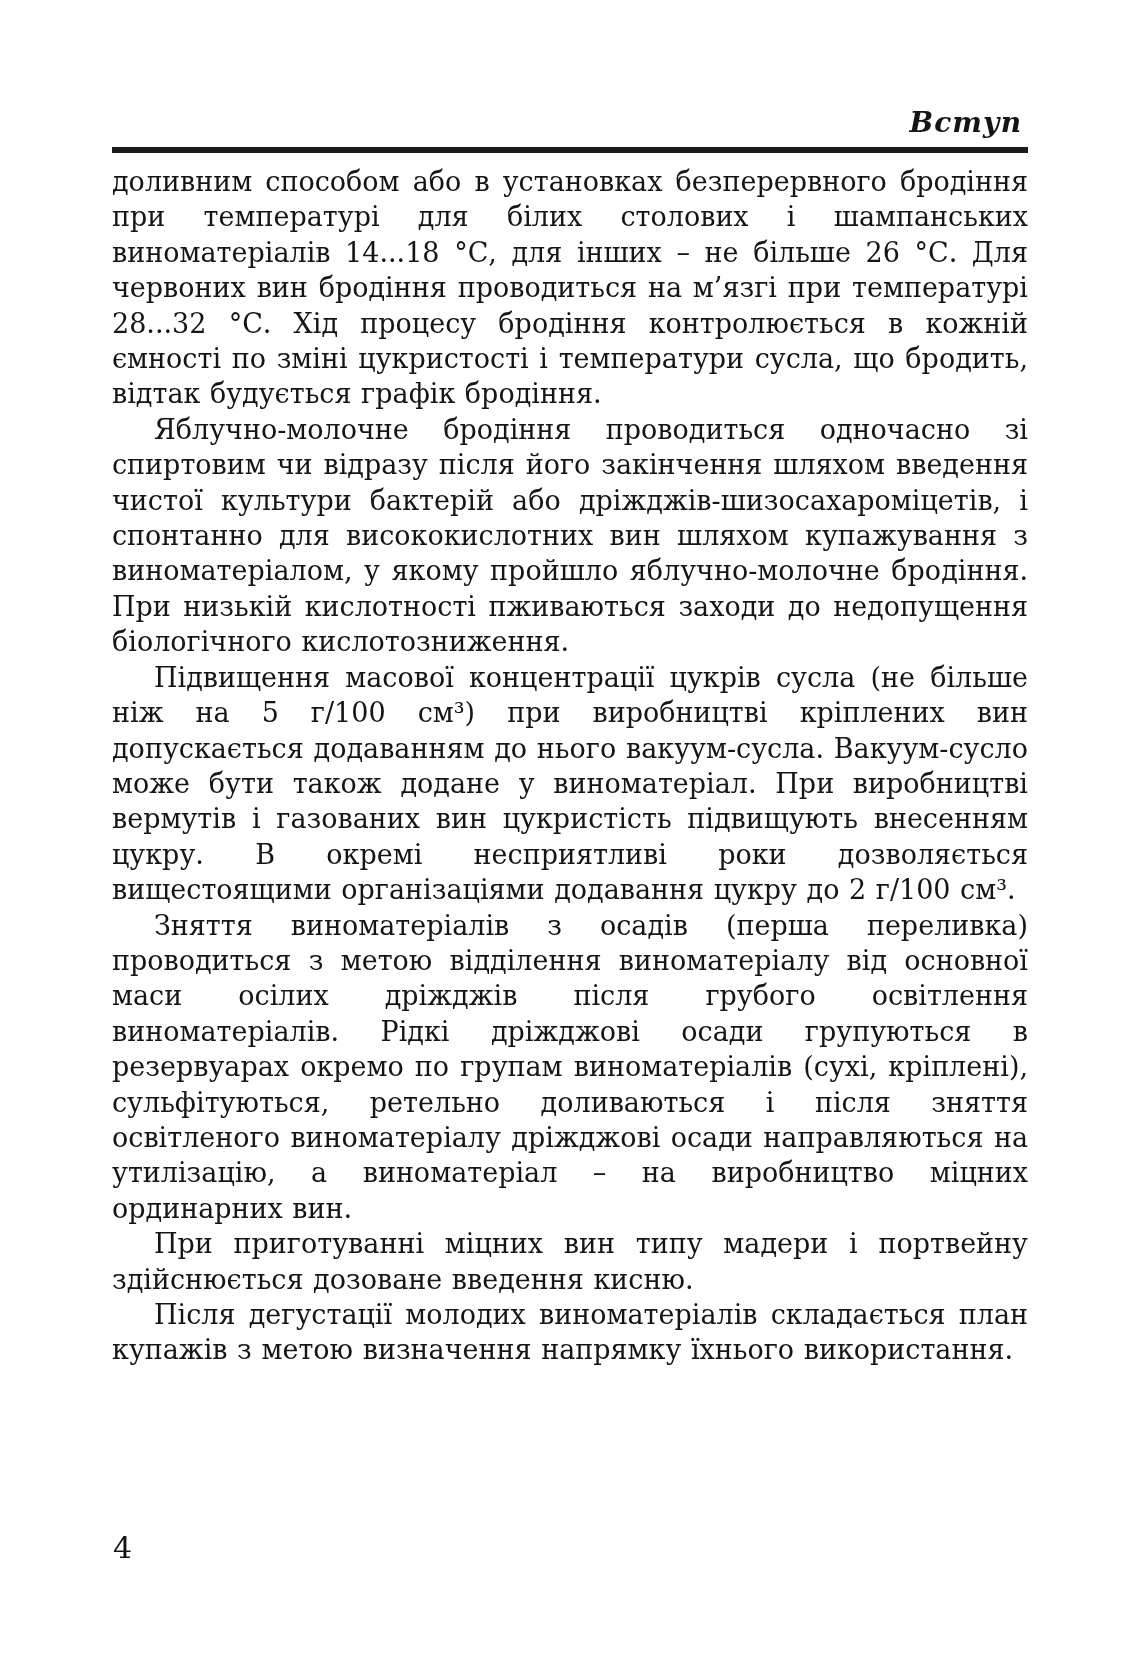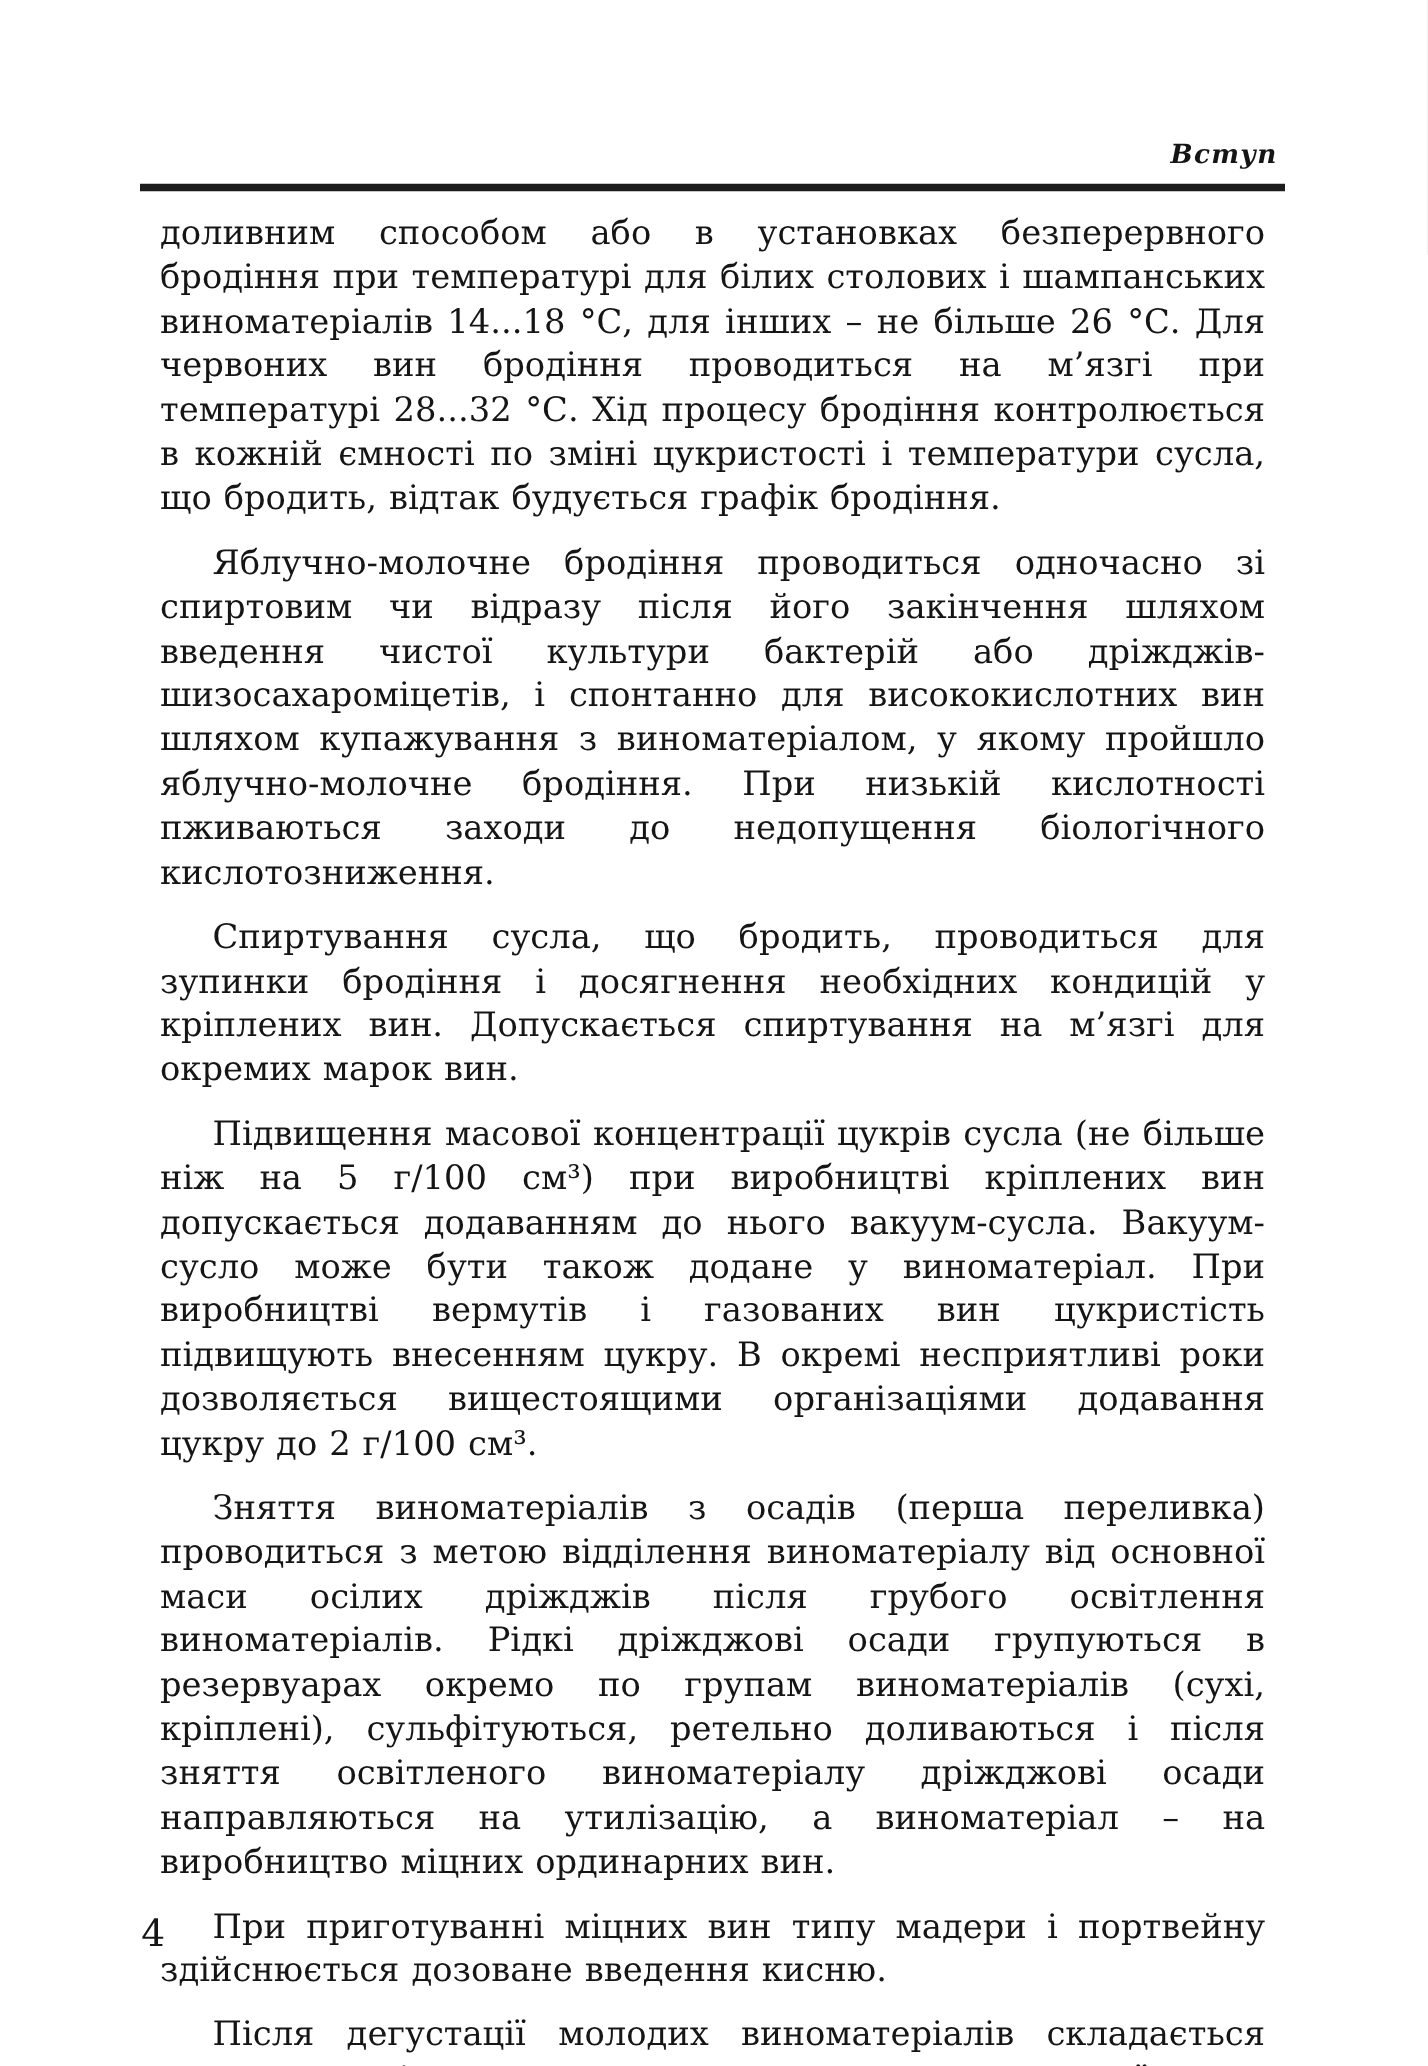--- a/index.html
+++ b/index.html
@@ -18,41 +18,41 @@
     margin: 0 auto;
   }
   .content {
     position: absolute;
     left: 112px;
     right: 114px;
     top: 106px;
   }
   .running-head {
     text-align: right;
-    font-size: 21px;
+    font-size: 28px;
     font-weight: bold;
     font-style: italic;
     letter-spacing: 1px;
     padding-right: 6px;
     line-height: 34px;
   }
   .head-rule {
     height: 6px;
     background: #1c1c1c;
     margin-top: 7px;
   }
   .body-text {
     margin-top: 11px;
     font-size: 27px;
     line-height: 35.4px;
     text-align: justify;
     word-spacing: 1px;
   }
   p.para {
-    margin: 16px;
+    margin: 0;
     padding: 0;
     text-indent: 42px;
   }
   p.para.no-indent {
     text-indent: 0;
   }
   .page-number {
     position: absolute;
     left: 113px;
     top: 1531px;
@@ -66,21 +66,20 @@
 <div class="page">
   <div class="content">
 
     <div class="running-head">Вступ</div>
 
     <div class="head-rule"></div>
 
     <div class="body-text">
       <p class="para no-indent">доливним способом або в установках безперервного бродіння при температурі для білих столових і шампанських виноматеріалів 14...18 °С, для інших – не більше 26 °С. Для червоних вин бродіння проводиться на м’язгі при температурі 28...32 °С. Хід процесу бродіння контролюється в кожній ємності по зміні цукристості і температури сусла, що бродить, відтак будується графік бродіння.</p>
       <p class="para">Яблучно-молочне бродіння проводиться одночасно зі спиртовим чи відразу після його закінчення шляхом введення чистої культури бактерій або дріжджів-шизосахароміцетів, і спонтанно для висококислотних вин шляхом купажування з виноматеріалом, у якому пройшло яблучно-молочне бродіння. При низькій кислотності пживаються заходи до недопущення біологічного кислотозниження.</p>
-      <p class="para">Спиртування сусла, що бродить, проводиться для зупинки бродіння і досягнення необхідних кондицій у кріплених вин. Допускається спиртування на м’язгі для окремих марок вин.</p>
       <p class="para">Підвищення масової концентрації цукрів сусла (не більше ніж на 5 г/100 см³) при виробництві кріплених вин допускається додаванням до нього вакуум-сусла. Вакуум-сусло може бути також додане у виноматеріал. При виробництві вермутів і газованих вин цукристість підвищують внесенням цукру. В окремі несприятливі роки дозволяється вищестоящими організаціями додавання цукру до 2 г/100 см³.</p>
       <p class="para">Зняття виноматеріалів з осадів (перша переливка) проводиться з метою відділення виноматеріалу від основної маси осілих дріжджів після грубого освітлення виноматеріалів. Рідкі дріжджові осади групуються в резервуарах окремо по групам виноматеріалів (сухі, кріплені), сульфітуються, ретельно доливаються і після зняття освітленого виноматеріалу дріжджові осади направляються на утилізацію, а виноматеріал – на виробництво міцних ординарних вин.</p>
       <p class="para">При приготуванні міцних вин типу мадери і портвейну здійснюється дозоване введення кисню.</p>
       <p class="para">Після дегустації молодих виноматеріалів складається план купажів з метою визначення напрямку їхнього використання.</p>
     </div>
   </div>
 
   <div class="page-number">4</div>
 </div>
 

